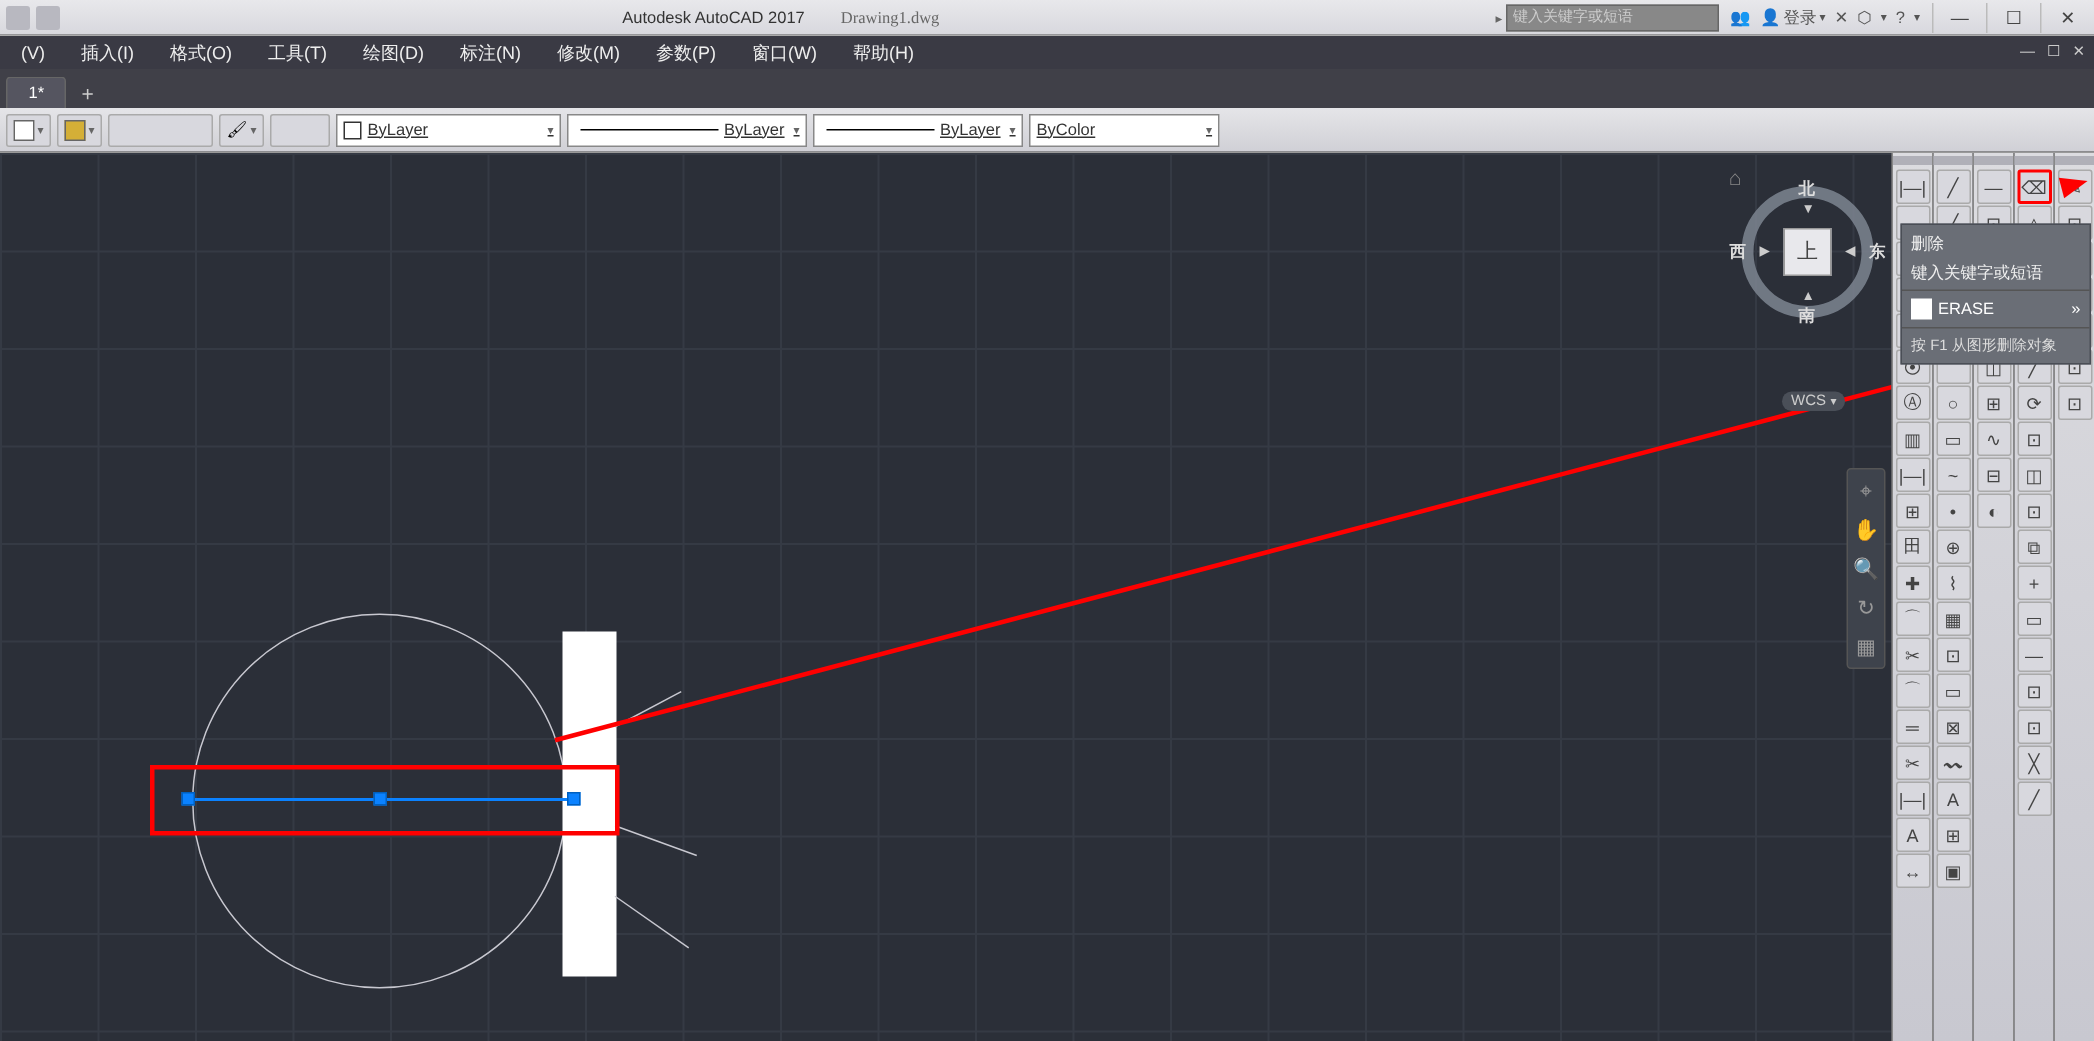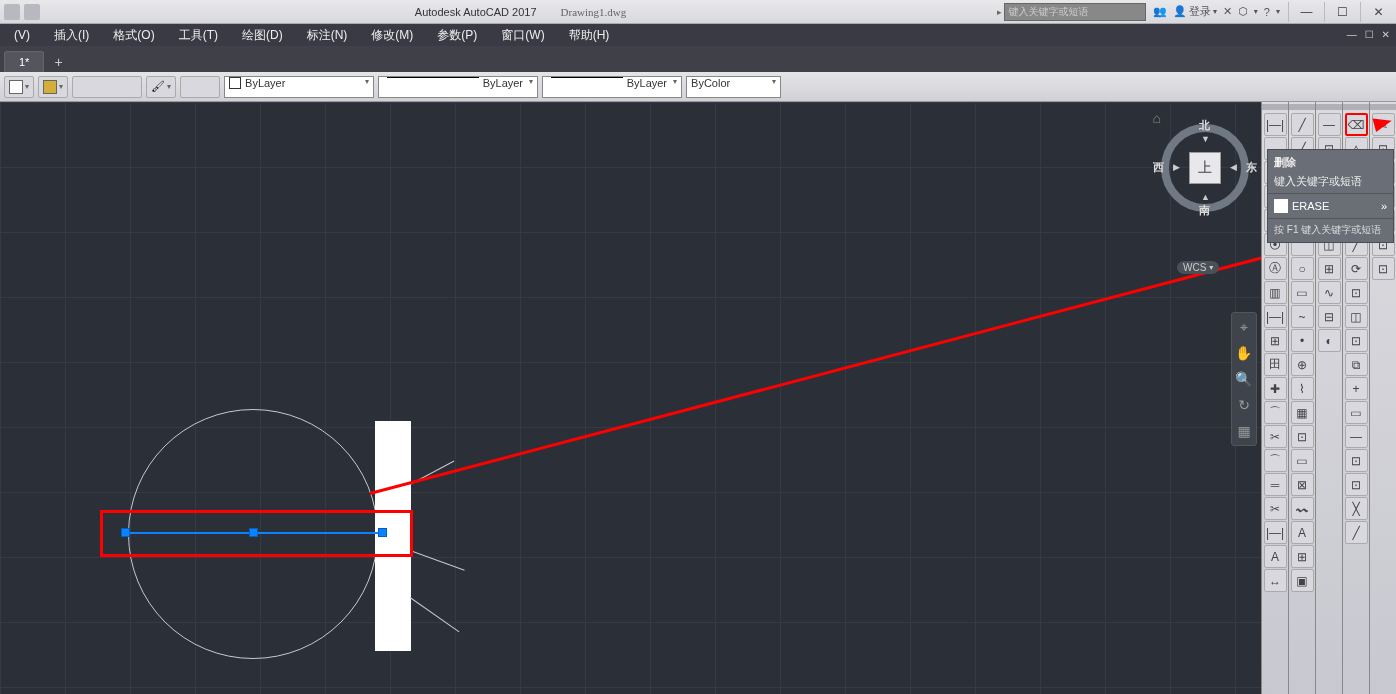--- a/index.html
+++ b/index.html
@@ -27,27 +27,27 @@
 
 .tab-bar { height: 26px; background: #404048; display: flex; align-items: flex-end; padding: 2px 4px 0 4px; gap: 2px; }
 .tab-bar .tab { background: #555560; color: #fff; font-size: 11px; padding: 4px 14px; border-radius: 3px 3px 0 0; border: 1px solid #666; border-bottom: none; }
 .tab-bar .add-tab { color: #ccc; font-size: 14px; padding: 2px 8px; }
 
 
 .toolbar { height: 30px; background: linear-gradient(#e5e5e8, #d0d0d6); display: flex; align-items: center; padding: 2px 4px; gap: 4px; border-bottom: 1px solid #999; font-size: 11px; }
 .toolbar .btn { height: 22px; background: #d8d8de; border: 1px solid #aaa; display: flex; align-items: center; padding: 0 4px; gap: 2px; border-radius: 2px; }
 .toolbar .btn .sw { width: 14px; height: 14px; border: 1px solid #666; }
 .toolbar .btn .dd { font-size: 8px; color: #666; }
-.toolbar .combo { height: 22px; background: #fff; border: 1px solid #888; display: flex; align-items: flex-start; padding: 0 4px; font-size: 11px; color: #333; }
+.toolbar .combo { height: 22px; background: #fff; border: 1px solid #888; display: flex; align-items: center; padding: 0 4px; font-size: 11px; color: #333; text-decoration: underline; }
 .toolbar .combo .sw { width: 12px; height: 12px; border: 1px solid #333; margin-right: 4px; }
 .toolbar .combo .dd { margin-left: auto; font-size: 8px; color: #666; padding-left: 6px; }
 .toolbar .combo.layer { width: 150px; }
 .toolbar .combo.linetype { width: 160px; justify-content: flex-end; }
 .toolbar .combo.lineweight { width: 140px; justify-content: flex-end; }
-.toolbar .combo.plotstyle { width: 95px; }
+.toolbar .combo.plotstyle { width: 127px; }
 .toolbar .combo .line-sample { flex: 1; height: 0; border-top: 1px solid #000; margin: 0 4px; }
 
 
 .drawing-area { position: absolute; left: 0; top: 102px; right: 135px; bottom: 0; background: #2b2f38; overflow: hidden; }
 .grid { position: absolute; inset: 0;
   background-image: linear-gradient(#353a44 1px, transparent 1px), linear-gradient(90deg, #353a44 1px, transparent 1px);
   background-size: 65px 65px; }
 
 
 .circle { position: absolute; left: 128px; top: 307px; width: 250px; height: 250px; border: 1px solid #c8c8d0; border-radius: 50%; }
@@ -65,21 +65,21 @@
 .red-arrow-head { position: absolute; right: 4px; top: 14px; width: 0; height: 0; border-left: 18px solid #ff0000; border-top: 7px solid transparent; border-bottom: 7px solid transparent; transform: rotate(-15deg); }
 
 
 .viewcube-wrap { position: absolute; right: 2px; top: 4px; width: 120px; }
 .home-icon { position: absolute; right: 98px; top: 4px; color: #888; font-size: 14px; }
 .viewcube { position: absolute; right: 10px; top: 18px; width: 88px; height: 88px; }
 .ring { position: absolute; inset: 0; border: 8px solid #7c8591; border-radius: 50%; opacity: 0.85; }
 .cube-face { position: absolute; left: 28px; top: 28px; width: 32px; height: 32px; background: #e8e8ec; display: flex; align-items: center; justify-content: center; font-size: 14px; color: #444; border: 1px solid #999; }
 .dir { position: absolute; font-size: 11px; color: #ddd; font-weight: bold; }
 .tri { font-size: 9px; color: #ccc; position: absolute; }
-.wcs-badge { margin-top: 155px; margin-left: 38px; background: #4a4f58; color: #ccc; font-size: 10px; padding: 1px 6px; border-radius: 7px; display: inline-flex; align-items: center; gap: 3px; }
+.wcs-badge { margin-top: 155px; margin-left: 49px; background: #4a4f58; color: #ccc; font-size: 10px; padding: 1px 6px; border-radius: 7px; display: inline-flex; align-items: center; gap: 3px; }
 
 
 .nav-bar { position: absolute; right: 4px; top: 210px; width: 26px; background: #3e434c; border: 1px solid #555; border-radius: 3px; display: flex; flex-direction: column; align-items: center; padding: 4px 0; gap: 6px; }
 .nav-bar span { width: 20px; height: 20px; color: #999; font-size: 14px; text-align: center; line-height: 20px; }
 
 
 .tool-panels { position: absolute; right: 0; top: 102px; width: 135px; bottom: 0; display: flex; background: #525259; }
 .panel-col { width: 27px; background: linear-gradient(#dcdce0, #c8c8d0); display: flex; flex-direction: column; align-items: center; padding: 2px 0; gap: 1px; border-left: 1px solid #888; }
 .panel-col .tbtn { width: 23px; height: 23px; background: #d8d8de; border: 1px solid #aaa; display: flex; align-items: center; justify-content: center; font-size: 12px; color: #444; border-radius: 2px; }
 .panel-col .tbtn.hl { border: 2px solid #ff0000; }
@@ -319,24 +319,24 @@
       <div class="tbtn">⊡</div>
       <div class="tbtn">⊡</div>
       <div class="tbtn">⊡</div>
       <div class="tbtn">⊡</div>
       <div class="tbtn">⊡</div>
     </div>
 
   <div class="red-arrow-head"></div>
 
   <div class="tooltip">
-    <div class="row" style="font-weight:bold">删除</div>
+    <div class="row" style="font-weight:normal">删除</div>
     <div class="row">键入关键字或短语</div>
     <div class="divider"></div>
     <div class="erase-row">
       <span class="erase-icon"></span>
       <span class="erase-label">ERASE</span>
       <span class="help-arrow" style="margin-left:auto">»</span>
     </div>
     <div class="divider"></div>
-    <div class="row" style="font-size:10px;color:#ddd">按 F1 键入关键字或短语</div>
+    <div class="row" style="font-size:10px;color:#ddd">按 F1 从图形删除对象</div>
   </div>
 </div>
 
 </body></html>

